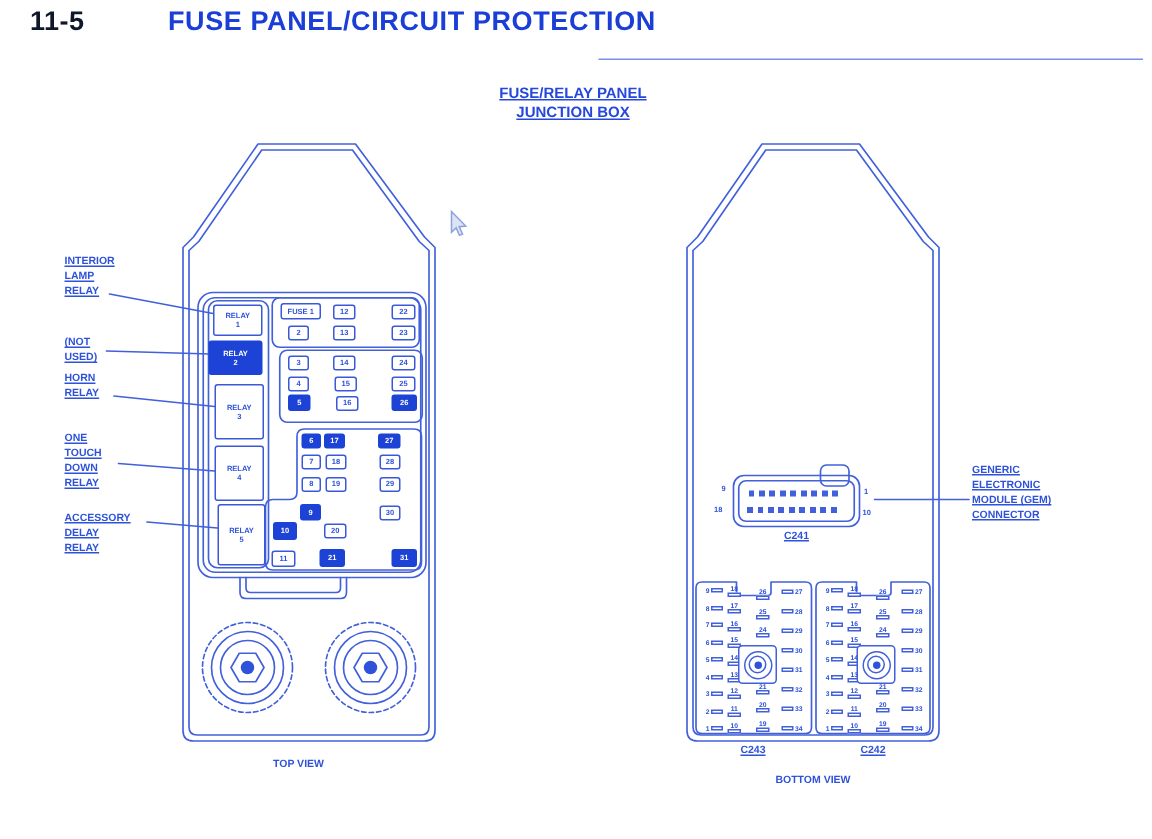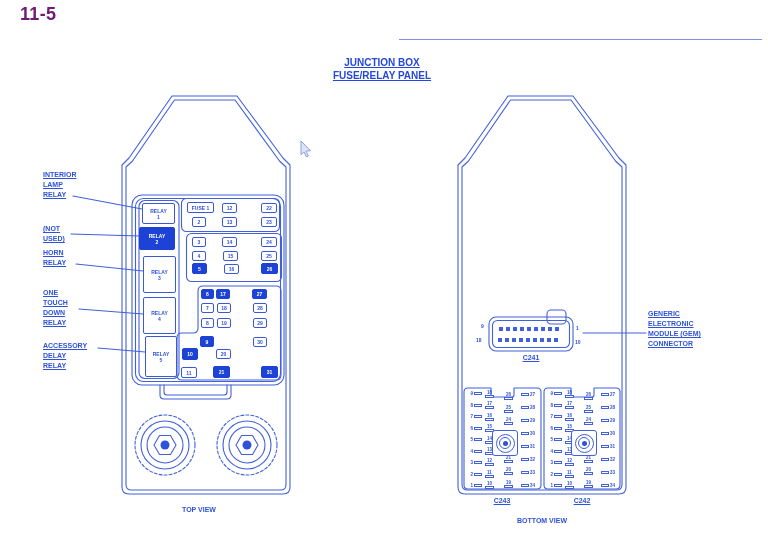--- a/index.html
+++ b/index.html
@@ -1,21 +1,21 @@
 <!DOCTYPE html>
 <html><head>
 <meta charset="utf-8">
 <style>
   html,body{margin:0;padding:0;background:#fff;}
   #stage{
     position:relative;width:768px;height:559px;background:#ffffff;overflow:hidden;
     font-family:"Liberation Sans", sans-serif;
   }
   
-  .secnum{position:absolute;left:20px;top:4px;font-size:18px;font-weight:bold;color:#701a75;letter-spacing:.3px;}
+  .secnum{position:absolute;left:20px;top:4px;font-size:18px;font-weight:bold;color:#0f172a;letter-spacing:.3px;}
   .maintitle{position:absolute;left:112px;top:4px;font-size:18px;font-weight:bold;color:#1a3ed6;letter-spacing:.4px;}
   .banner{position:absolute;left:18px;top:30px;width:382px;height:12px;background:#1a3ed6;color:#fff;
     font-size:8px;font-weight:bold;line-height:12px;padding-left:5px;letter-spacing:.2px;box-sizing:border-box;}
   .banner-rule{position:absolute;left:399px;top:39px;width:363px;height:1px;background:#7b90e6;}
   
   .diagtitle{position:absolute;left:287px;top:56px;width:190px;text-align:center;color:#2448da;
     font-size:10px;font-weight:bold;line-height:13px;}
   .diagtitle span{display:block;text-decoration:underline;text-underline-offset:1px;}
   
   .callout{position:absolute;color:#2e52da;font-size:7px;font-weight:bold;line-height:10px;}
@@ -100,25 +100,26 @@
     <line class="ln" x1="73" y1="196" x2="142" y2="209"></line>
     <line class="ln" x1="71" y1="234" x2="140" y2="236"></line>
     <line class="ln" x1="76" y1="264" x2="143" y2="271"></line>
     <line class="ln" x1="79" y1="309" x2="143" y2="314"></line>
     <line class="ln" x1="98" y1="348" x2="145" y2="352"></line>
 
     <path d="M301,141 L301,154.8 L304.1,151.9 L306.3,156.9 L308.4,156 L306.1,151.1 L310.5,150.7 Z" fill="#dde4f5" stroke="#8da2dc" stroke-width="1"></path>
   </svg>
 
   <div class="secnum">11-5</div>
+  <div class="maintitle">FUSE PANEL/CIRCUIT PROTECTION</div>
   <div class="banner-rule"></div>
 
   <div class="diagtitle">
+    <span>FUSE/RELAY PANEL</span>
     <span>JUNCTION BOX</span>
-    <span>FUSE/RELAY PANEL</span>
   </div>
 
   <div class="callout" style="left:43px;top:170px;">
     <span>INTERIOR</span>
     <span>LAMP</span>
     <span>RELAY</span>
   </div>
   <div class="callout" style="left:43px;top:224px;">
     <span>(NOT</span>
     <span>USED)</span>

